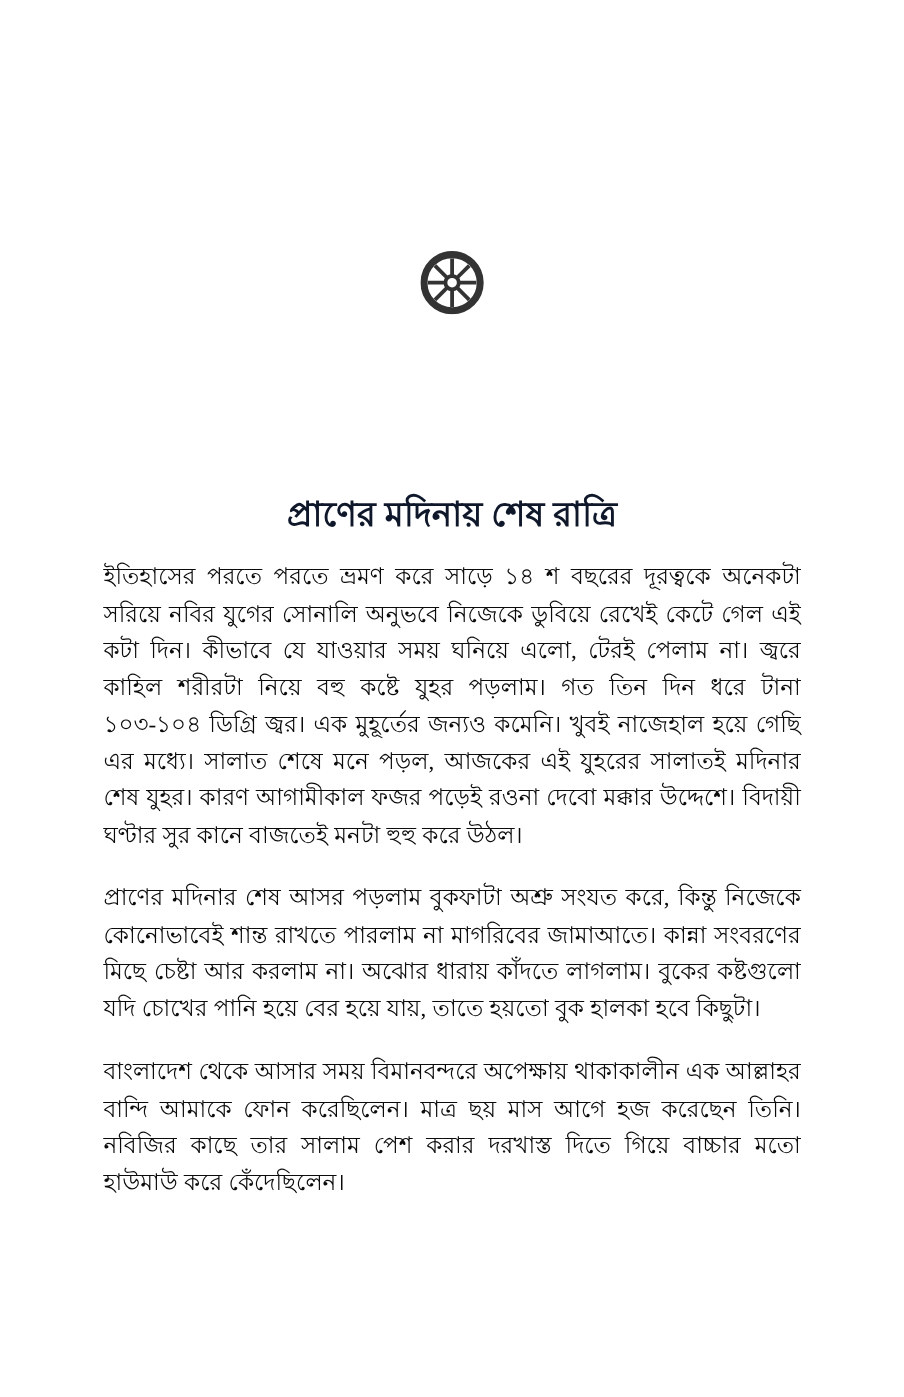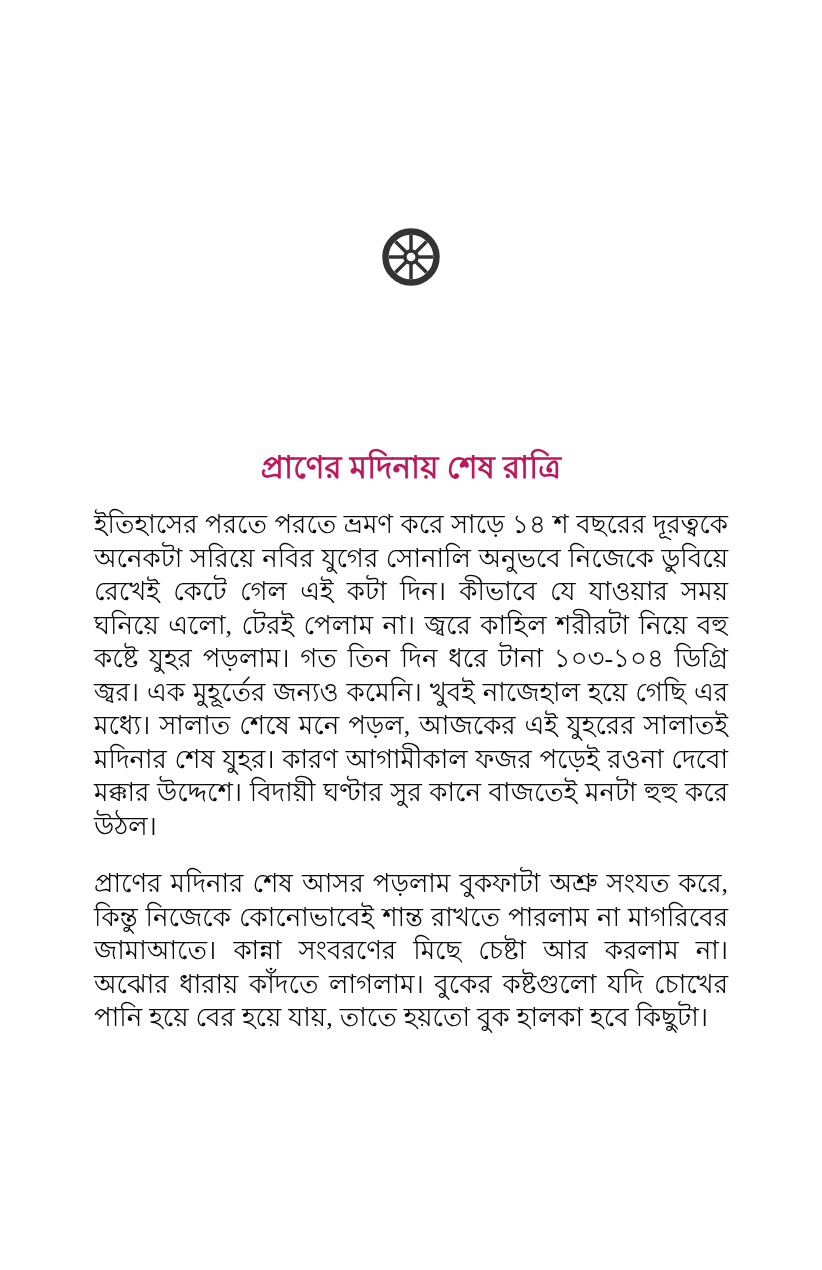--- a/index.html
+++ b/index.html
@@ -38,34 +38,34 @@
   .chapter-title {
     position: absolute;
     left: 0;
     top: 428px;
     width: 822px;
     text-align: center;
     font-size: 31px;
     line-height: 1.25;
     font-weight: 700;
     letter-spacing: 0.2px;
-    color: #be185d;
+    color: #0f172a;
   }
 
   
   .body-block {
     position: absolute;
     left: 94px;
     top: 508px;
     width: 634px;
   }
 
   .para {
     margin: 0 0 24px 0;
-    font-size: 26px;
+    font-size: 21px;
     line-height: 33.5px;
     text-align: justify;
     text-justify: inter-word;
     word-spacing: 0.5px;
     color: #0b0b0b;
   }
   .para:last-child {
     margin-bottom: 0;
   }
   
@@ -96,15 +96,16 @@
         <line x1="42.6" y1="57.4" x2="23.1" y2="76.9"></line>
       </g>
     </svg>
   </div>
 
   <h1 class="chapter-title">প্রাণের মদিনায় শেষ রাত্রি</h1>
 
   <div class="body-block">
     <p class="para">ইতিহাসের পরতে পরতে ভ্রমণ করে সাড়ে ১৪ শ বছরের দূরত্বকে অনেকটা সরিয়ে নবির যুগের সোনালি অনুভবে নিজেকে ডুবিয়ে রেখেই কেটে গেল এই কটা দিন। কীভাবে যে যাওয়ার সময় ঘনিয়ে এলো, টেরই পেলাম না। জ্বরে কাহিল শরীরটা নিয়ে বহু কষ্টে যুহর পড়লাম। গত তিন দিন ধরে টানা ১০৩-১০৪ ডিগ্রি জ্বর। এক মুহূর্তের জন্যও কমেনি। খুবই নাজেহাল হয়ে গেছি এর মধ্যে। সালাত শেষে মনে পড়ল, আজকের এই যুহরের সালাতই মদিনার শেষ যুহর। কারণ আগামীকাল ফজর পড়েই রওনা দেবো মক্কার উদ্দেশে। বিদায়ী ঘণ্টার সুর কানে বাজতেই মনটা হুহু করে উঠল।</p>
     <p class="para">প্রাণের মদিনার শেষ আসর পড়লাম বুকফাটা অশ্রু সংযত করে, কিন্তু নিজেকে কোনোভাবেই শান্ত রাখতে পারলাম না মাগরিবের জামাআতে। কান্না সংবরণের মিছে চেষ্টা আর করলাম না। অঝোর ধারায় কাঁদতে লাগলাম। বুকের কষ্টগুলো যদি চোখের পানি হয়ে বের হয়ে যায়, তাতে হয়তো বুক হালকা হবে কিছুটা।</p>
+    <p class="para">বাংলাদেশ থেকে আসার সময় বিমানবন্দরে অপেক্ষায় থাকাকালীন এক আল্লাহর বান্দি আমাকে ফোন করেছিলেন। মাত্র ছয় মাস আগে হজ করেছেন তিনি। নবিজির কাছে তার সালাম পেশ করার দরখাস্ত দিতে গিয়ে বাচ্চার মতো হাউমাউ করে কেঁদেছিলেন।</p>
   </div>
 
 </div>
 
 </body></html>

